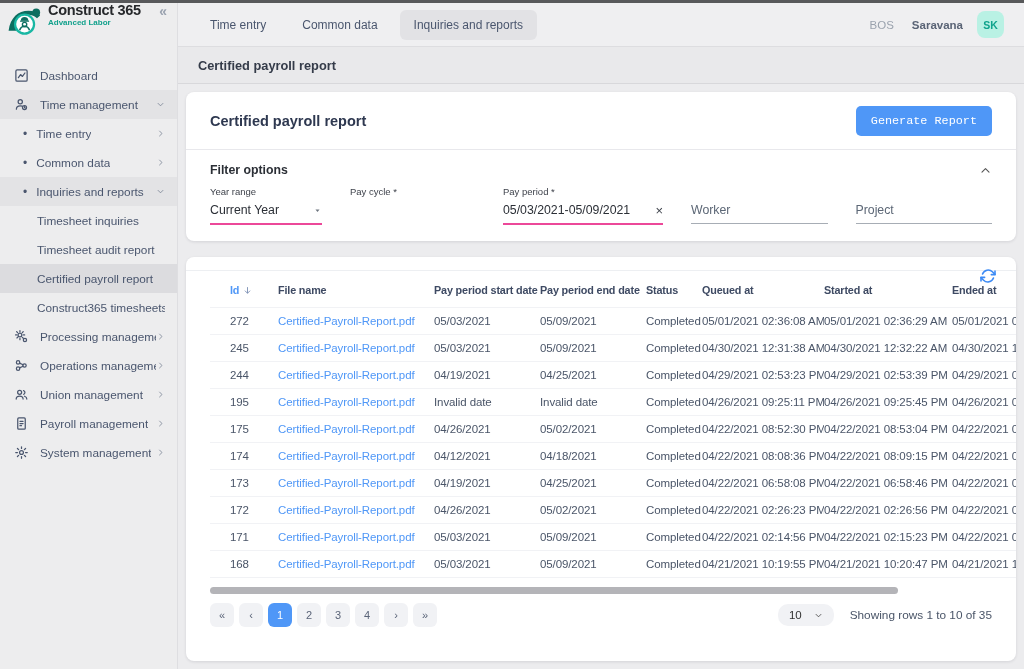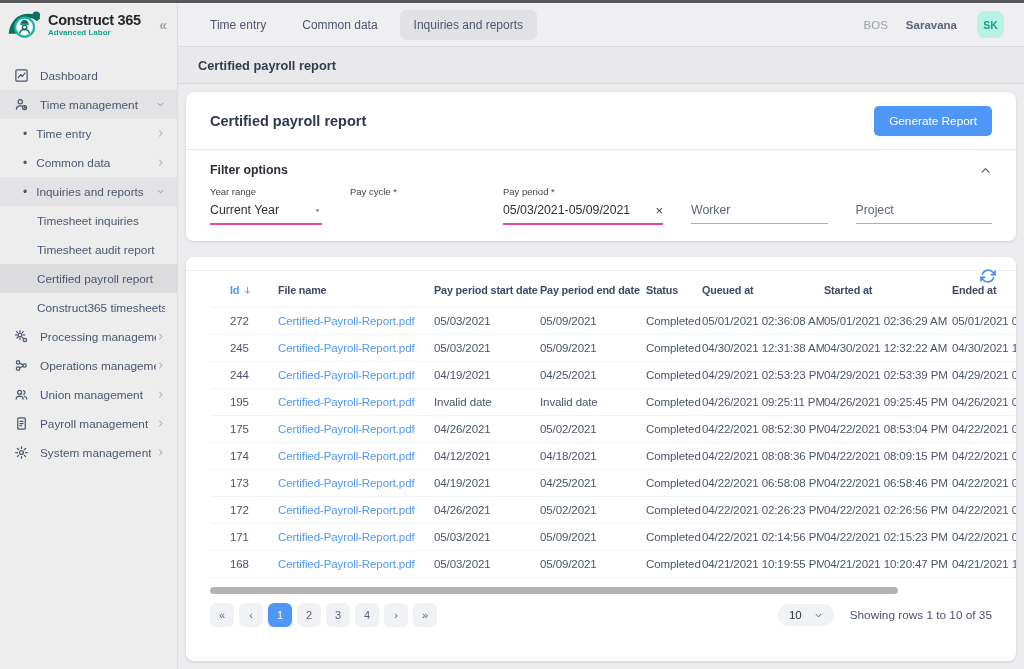--- a/index.html
+++ b/index.html
@@ -4,21 +4,21 @@
 <style>
   *{box-sizing:border-box;margin:0;padding:0}
   html,body{width:1024px;height:669px;overflow:hidden;background:#ececee;
     font-family:"Liberation Sans","DejaVu Sans",sans-serif;color:#333}
   .icn{fill:none;stroke:currentColor;stroke-width:2;stroke-linecap:round;stroke-linejoin:round}
   .top-strip{height:3px;background:#58595b}
   .app{display:flex;height:666px}
 
   
   .sidebar{width:178px;min-width:178px;background:#ededee;border-right:1px solid #dedee1;display:flex;flex-direction:column}
-  .logo-row{height:44px;display:flex;align-items:center;padding:0 10px 0 6px;gap:4px}
+  .logo-row{height:44px;display:flex;align-items:flex-start;padding:0 10px 0 6px;gap:4px}
   .logo-ic{width:38px;height:38px;flex:none}
   .logo-text{flex:1;line-height:1.05}
   .brand{font-size:14.5px;font-weight:bold;color:#26282b;letter-spacing:-.3px;white-space:nowrap}
   .brand-sub{font-size:8px;color:#12a18c;font-weight:bold;margin-top:1px}
   .collapse{color:#9aa2af;font-size:14px;font-weight:bold;cursor:pointer}
   .nav{flex:1;padding-top:14px;overflow:hidden}
   .nav-item{height:29px;display:flex;align-items:center;padding:0 12px 0 14px;color:#4a566e;font-size:11.8px;cursor:pointer;white-space:nowrap}
   .nav-item .nav-ic{width:15px;height:15px;margin-right:11px;color:#4a566e;flex:none}
   .nav-item .chev{width:9px;height:9px;margin-left:auto;color:#707b8e;flex:none}
   .nav-item.hl{background:#e3e3e5}
@@ -28,33 +28,33 @@
   .blt{margin-right:9px;font-size:12px;color:#4a566e}
   .nav-lbl{overflow:hidden;text-overflow:clip}
 
   
   .main{flex:1;display:flex;flex-direction:column;min-width:0}
   .topnav{height:43px;background:#efeff1;display:flex;align-items:center;padding:0 20px 0 18px;gap:8px}
   .top-tab{font-size:12px;color:#4a566e;padding:8px 14px;border-radius:6px;cursor:pointer;white-space:nowrap}
   .top-tab.active{background:#e2e2e5}
   .topnav-spacer{flex:1}
   .org{color:#9aa2ae;font-size:11.5px;margin-right:10px}
-  .uname{color:#5a6476;font-size:11.5px;font-weight:bold;margin-right:12px}
+  .uname{color:#5a6476;font-size:11.5px;font-weight:bold;margin-right:6px}
   .avatar{width:27px;height:27px;border-radius:8px;background:#b9f1e4;color:#0fa38c;display:flex;align-items:center;justify-content:center;font-size:10.5px;font-weight:bold;cursor:pointer}
 
   .breadcrumb-bar{height:38px;background:#e9e9eb;border-top:1px solid #dddde0;border-bottom:1px solid #d8d8db;display:flex;align-items:center;padding:0 20px;font-size:12.8px;font-weight:bold;color:#343b49}
 
   .content{flex:1;padding:8px;display:flex;flex-direction:column;min-height:0}
   .card{background:#fff;border-radius:8px;box-shadow:0 1px 3px rgba(40,40,60,.12)}
 
   
   .card1{margin-bottom:16px}
   .card1-head{display:flex;align-items:center;justify-content:space-between;padding:14px 24px 13px}
   .card1-title{font-size:14.5px;font-weight:bold;color:#2e3850}
-  .gen-btn{background:#4f97f7;color:#fff;font-size:11.8px;padding:8px 15px;border:none;border-radius:5px;cursor:pointer;font-family:Liberation Sans, sans-serif}
+  .gen-btn{background:#4f97f7;color:#fff;font-size:11.8px;padding:8px 15px;border:none;border-radius:5px;cursor:pointer;font-family:Liberation Mono, monospace}
   .filters{border-top:1px solid #e8e8ec;padding:10px 24px 16px}
   .filters-head{display:flex;align-items:center;justify-content:space-between;padding:3px 0 9px}
   .filters-title{font-size:12.3px;font-weight:bold;color:#2b2f36}
   .chev-up-btn{width:13px;height:13px;color:#555;cursor:pointer}
   .filter-row{display:flex;gap:28px}
   .f-field{display:flex;flex-direction:column}
   .f-label{font-size:9.5px;color:#3f434c;margin-bottom:2px;height:12px}
   .f-value{font-size:12.3px;color:#2b2f36;display:flex;align-items:center;border-bottom:2px solid #ec4899;padding:3px 0 6px;min-height:23px;cursor:pointer}
   .f-value .grow{flex:1}
   .f-yr{width:112px}.f-pc{width:125px}.f-pp{width:160px}

